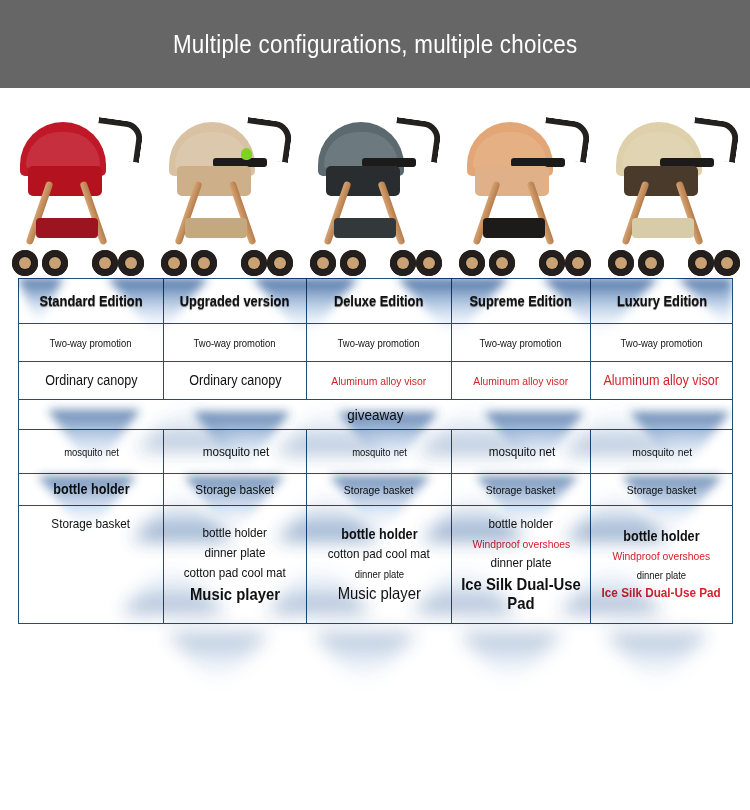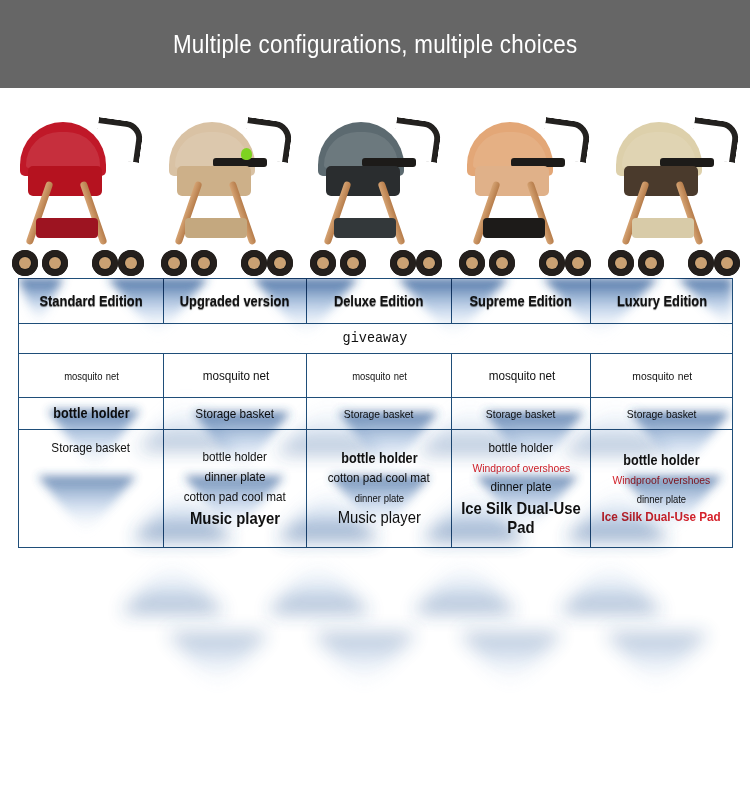--- a/index.html
+++ b/index.html
@@ -127,21 +127,20 @@
     height:44px;
     border-color:#1f4e79;
     font-weight:700;
   }
   .hdr-txt{display:inline-block;transform:scaleX(.92);text-shadow:0 1px 1px rgba(0,0,0,.55);}
   .giveaway-row td{
     background:#f9a0a0;
     height:29px;
     font-size:15px;
     color:#111;
-    font-family:Liberation Mono, monospace;
   }
   .red{color:#d6222b;}
   .bold{font-weight:700;}
   
   .s11{font-size:10.5px;}
   .s12{font-size:11.5px;}
   .s13{font-size:13px;}
   .s14{font-size:14px;}
   .s16{font-size:16.5px;}
   .s18{font-size:18.5px;}
@@ -321,20 +320,34 @@
     <thead>
       <tr id="hdr-row">
           <td><span class="hdr-txt s14">Standard Edition</span></td>
           <td><span class="hdr-txt s14">Upgraded version</span></td>
           <td><span class="hdr-txt s14">Deluxe Edition</span></td>
           <td><span class="hdr-txt s14">Supreme Edition</span></td>
           <td><span class="hdr-txt s14">Luxury Edition</span></td>
         </tr>
     </thead>
     <tbody id="tbody-main">
+        <tr style="height: 38px;">
+          <td><span class="sq s11">Two-way promotion</span></td>
+          <td><span class="sq s11">Two-way promotion</span></td>
+          <td><span class="sq s11">Two-way promotion</span></td>
+          <td><span class="sq s11">Two-way promotion</span></td>
+          <td><span class="sq s11">Two-way promotion</span></td>
+        </tr>
+        <tr style="height: 38px;">
+          <td><span class="sq s14">Ordinary canopy</span></td>
+          <td><span class="sq s14">Ordinary canopy</span></td>
+          <td><span class="sq s12 red">Aluminum alloy visor</span></td>
+          <td><span class="sq s12 red">Aluminum alloy visor</span></td>
+          <td><span class="sq s14 red">Aluminum alloy visor</span></td>
+        </tr>
         <tr class="giveaway-row">
           <td colspan="5"><span class="sq">giveaway</span></td>
         </tr>
         <tr style="height: 44px;">
           <td>
             <div class="stack"><div class="sq s11">mosquito</div><div class="sq s11">net</div></div>
           </td>
           <td>
             <div class="stack"><div class="sq s13">mosquito</div><div class="sq s13">net</div></div>
           </td>

